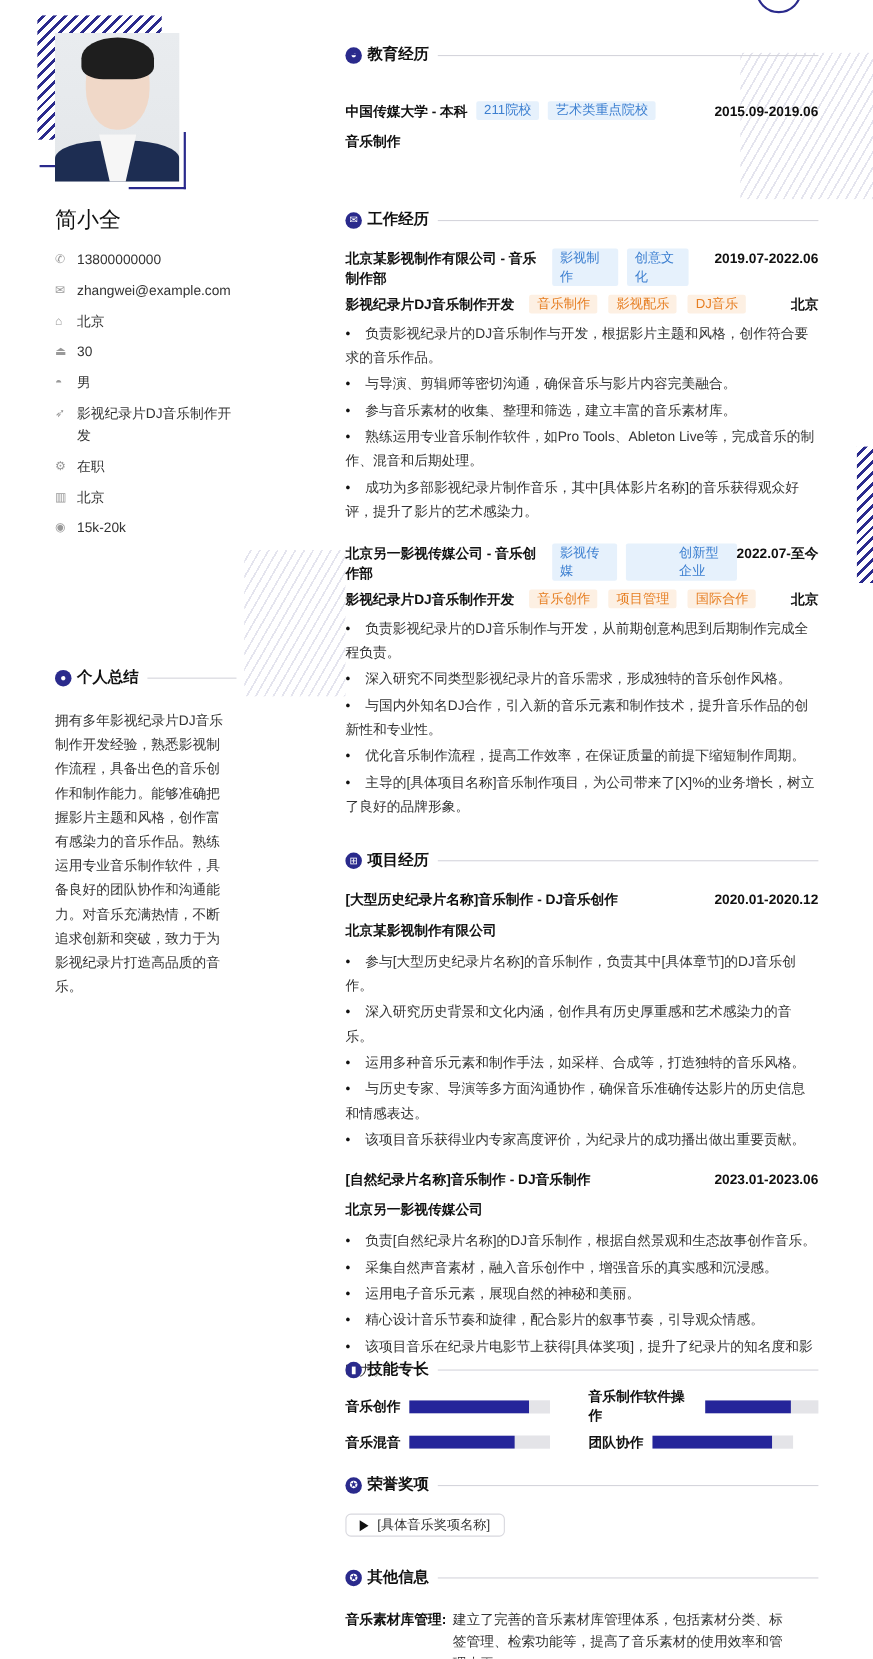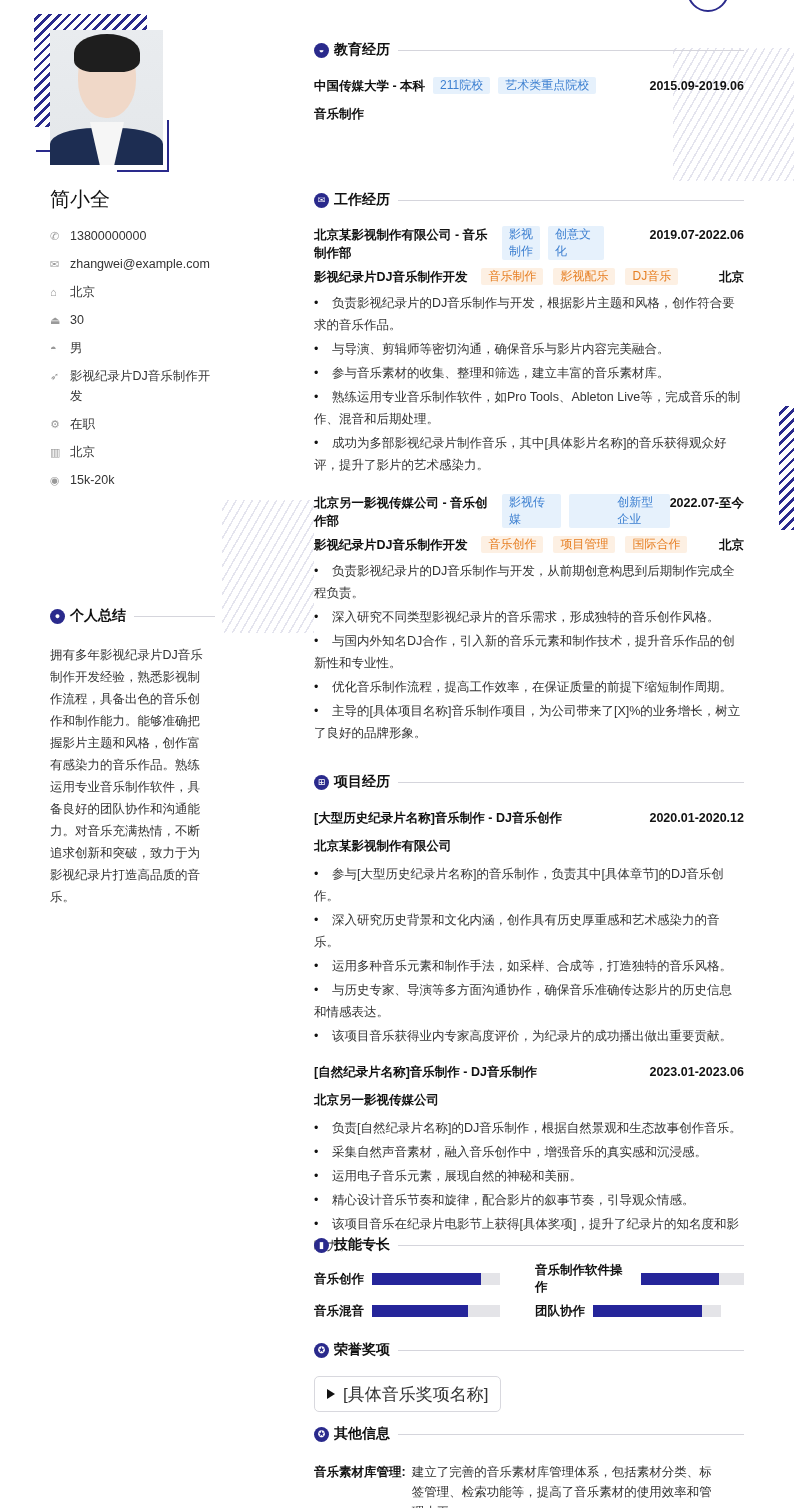--- a/index.html
+++ b/index.html
@@ -43,21 +43,21 @@
   .desc { font-size:12.5px; color:#333; line-height:22px; }
   .bullets { list-style:none; font-size:12.5px; color:#333; line-height:22px; }
   .bullets li { position:relative; padding-left:0; margin-bottom:2px; text-indent:18px; }
   .bullets li::before { content:"•"; position:absolute; left:0; top:0; text-indent:0; color:#111; }
 
   .skill-row { display:flex; align-items:center; font-size:12.5px; font-weight:bold; color:#111; height:16px; }
   .bar { height:12px; background:#e4e4e8; position:relative; margin-left:8px; }
   .bar .fill { position:absolute; left:0; top:0; height:12px; background:#25259a; clip-path: polygon(0 0, 100% 0, calc(100% - 0px) 100%, 0 100%); }
   .bar .fill::after { content:""; position:absolute; right:-6px; top:0; width:6px; height:12px; background:#25259a; clip-path: polygon(0 0, 100% 100%, 0 100%); }
 
-  .award { display:inline-flex; align-items:center; border:1px solid #d8d8de; border-radius:5px; height:36px; padding:0 12px; font-size:17px; color:#333; }
+  .award { display:inline-flex; align-items:center; border:1px solid #d8d8de; border-radius:5px; height:21px; padding:0 12px; font-size:12px; color:#333; }
   .award .tri { width:0; height:0; border-left:8px solid #111; border-top:5px solid transparent; border-bottom:5px solid transparent; margin-right:8px; }
 
   .other-row { display:flex; font-size:12.5px; line-height:20px; color:#333; }
   .other-row .k { font-weight:bold; color:#111; white-space:nowrap; }
   .other-row .v { flex:1; padding-left:6px; }
 </style>
 </head>
 <body>
 
 <div class="deco stripe-dark" style="left:34px;top:14px;width:113px;height:113px;"></div>
@@ -122,40 +122,40 @@
   <span class="sec-line"></span>
 </div>
 <div class="summary">拥有多年影视纪录片DJ音乐制作开发经验，熟悉影视制作流程，具备出色的音乐创作和制作能力。能够准确把握影片主题和风格，创作富有感染力的音乐作品。熟练运用专业音乐制作软件，具备良好的团队协作和沟通能力。对音乐充满热情，不断追求创新和突破，致力于为影视纪录片打造高品质的音乐。</div>
 
 <div class="right" style="top:40px;">
   <div class="sec-title">
     <span class="sec-icon">◒</span>
     <span class="sec-label">教育经历</span>
     <span class="sec-line"></span>
   </div>
-  <div class="row" style="margin-top:17px;justify-content:space-between;">
+  <div class="row" style="margin-top:32px;justify-content:space-between;">
     <span>中国传媒大学 - 本科</span>
     <span class="tag blue">211院校</span>
     <span class="tag blue">艺术类重点院校</span>
     <span class="date">2015.09-2019.06</span>
   </div>
   <div class="sub" style="margin-top:10px;">音乐制作</div>
 </div>
 
 <div class="right" style="top:190px;">
   <div class="sec-title">
     <span class="sec-icon">✉</span>
     <span class="sec-label">工作经历</span>
     <span class="sec-line"></span>
   </div>
   <div id="work-items">
       <div style="margin-top: 16px;">
       <div class="row">
         <span style="width:180px;flex:0 0 180px;">北京某影视制作有限公司 - 音乐制作部</span>
-        <span class="tag blue" style="width:38px;">影视制作</span>
+        <span class="tag blue" style="width:60px;">影视制作</span>
         <span class="tag blue" style="width:56px;">创意文化</span>
         <span class="date">2019.07-2022.06</span>
       </div>
       <div class="row" style="margin-top:6px;">
         <span>影视纪录片DJ音乐制作开发</span>
         <span class="tag orange" style="margin-left:14px;">音乐制作</span>
           <span class="tag orange" style="margin-left:10px;">影视配乐</span>
           <span class="tag orange" style="margin-left:10px;">DJ音乐</span>
         <span class="date">北京</span>
       </div>

